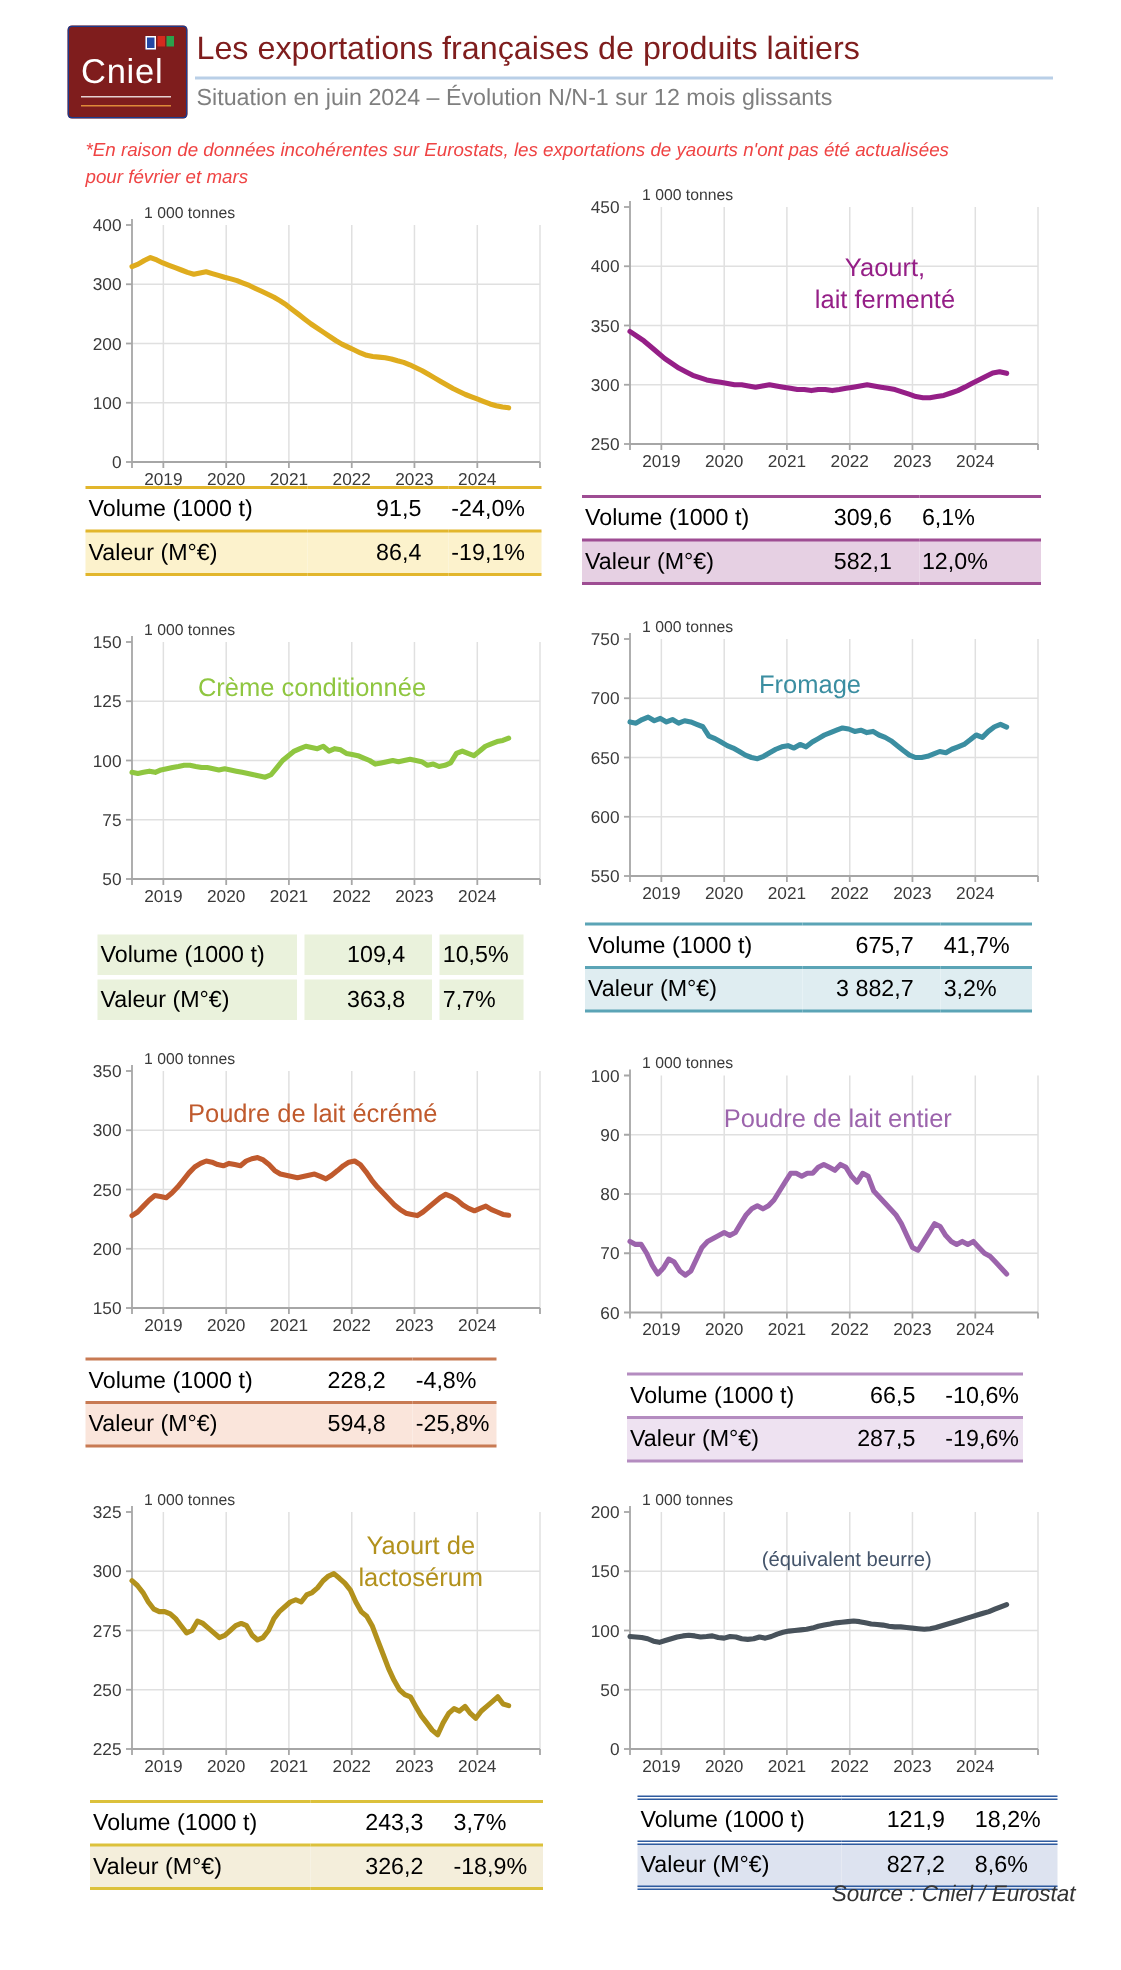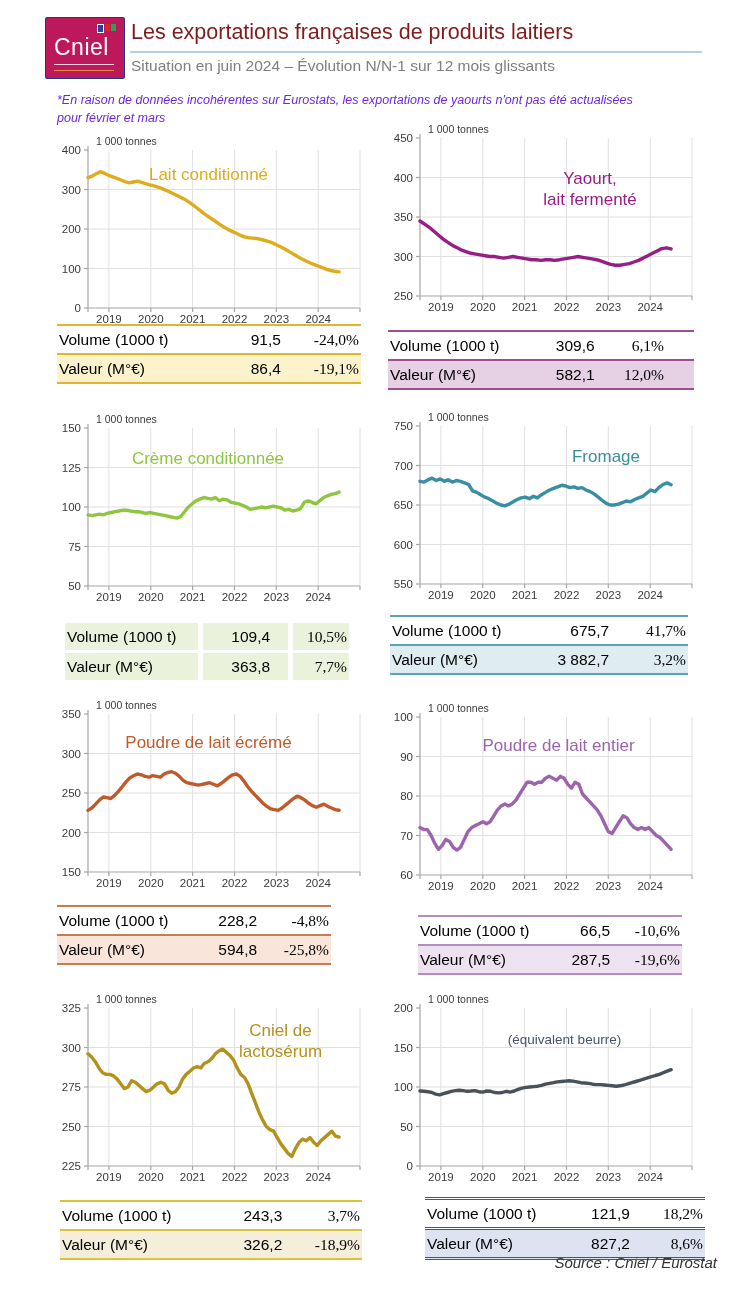--- a/index.html
+++ b/index.html
@@ -1,60 +1,60 @@
 <!DOCTYPE html>
 <html><head>
 <meta charset="utf-8">
 <style>
   html,body{margin:0;padding:0;background:#fff;}
   body{font-family:"Liberation Sans",sans-serif;color:#000;}
   .page{position:relative;width:747px;height:1313px;background:#ffffff;overflow:hidden;}
 
   
-  .logo{position:absolute;left:45px;top:17px;width:80px;height:62px;background:#be185d;border-radius:3px;box-shadow:0 0 0 1px #1c3a8c inset;}
+  .logo{position:absolute;left:45px;top:17px;width:80px;height:62px;background:#7f1d1d;border-radius:3px;box-shadow:0 0 0 1px #1c3a8c inset;}
   .logo-flag{position:absolute;top:7px;right:9px;display:flex;gap:1px;}
   .logo-flag span{width:5px;height:7px;display:block;}
   .logo-name{position:absolute;left:9px;top:17px;color:#fff;font-size:23px;letter-spacing:.5px;}
   .logo-tag{position:absolute;left:9px;bottom:8px;width:60px;height:5px;border-top:1px solid rgba(255,255,255,.8);border-bottom:1px solid rgba(233,150,60,.9);}
   .header-title{position:absolute;left:131px;top:20px;font-size:21.5px;color:#7f1d1d;white-space:nowrap;}
   .header-rule{position:absolute;left:130px;top:51px;width:572px;height:2px;background:#B9CFE7;}
   .header-subtitle{position:absolute;left:131px;top:57px;font-size:15.5px;color:#7F7F7F;white-space:nowrap;}
-  .top-note{position:absolute;left:57px;top:92px;width:660px;font-size:12.5px;font-style:italic;line-height:1.4;white-space:pre-line;color:#6d28d9;}
+  .top-note{position:absolute;left:57px;top:92px;width:660px;font-size:12.5px;font-style:italic;line-height:1.4;white-space:pre-line;color:#ef4444;}
 
   
   .card{position:absolute;width:322px;height:266px;}
   .c1{left:48px;top:136px}
   .c2{left:380px;top:124px}
   .c3{left:48px;top:414px}
   .c4{left:380px;top:412px}
   .c5{left:48px;top:700px}
   .c6{left:380px;top:703px}
   .c7{left:48px;top:994px}
   .c8{left:380px;top:994px}
   .plot{position:absolute;left:0;top:0;width:322px;height:198px;}
   svg text{font-family:"Liberation Sans",sans-serif;fill:#3a3a3a;}
 
   .chart-title{position:absolute;font-size:17px;line-height:1.25;text-align:center;color:var(--tcol);z-index:2;}
   .c1 .chart-title{left:58px;top:28px;width:205px;}
   .c2 .chart-title{left:105px;top:44px;width:210px;}
   .c3 .chart-title{left:50px;top:34px;width:220px;}
-  .c4 .chart-title{left:60px;top:34px;width:200px;text-align:right;}
+  .c4 .chart-title{left:60px;top:34px;width:200px;}
   .c5 .chart-title{left:38px;top:32px;width:245px;}
   .c6 .chart-title{left:66px;top:32px;width:225px;}
   .c7 .chart-title{left:150px;top:26px;width:165px;}
   .c8 .chart-title{left:82px;top:38px;width:205px;}
   .c8 .t1{font-size:18px;}
   .c8 .t2{font-size:13.5px;}
 
   
   .stats{position:absolute;border-collapse:collapse;font-size:15.5px;table-layout:fixed;}
   .stats td{padding:3px 2px;height:21px;}
   .stats .lbl{width:52%;text-align:left;padding-left:2px;}
   .stats .val{width:27%;text-align:right;padding-right:18px;white-space:nowrap;}
-  .stats .pct{width:21%;text-align:right;padding-right:2px;white-space:nowrap;font-family:Liberation Serif, serif;}
+  .stats .pct{width:21%;text-align:left;padding-right:2px;white-space:nowrap;}
   .stats tr.valr td{background:var(--rowbg);}
   .style-lines td{border-top:2px solid var(--acc);}
   .style-lines tr:last-child td{border-bottom:2px solid var(--acc);}
   .style-double td{border-top:3px double var(--acc);}
   .style-double tr:last-child td{border-bottom:3px double var(--acc);}
   .style-cells{border-collapse:separate;border-spacing:5px 3px;}
   .style-cells td{background:var(--rowbg);}
   .c1 .stats{left:9px;top:188px;width:304px;}
   .c2 .stats{left:8px;top:206px;width:306px;}
   .c2 .pct{padding-right:30px;}
@@ -122,24 +122,20 @@
           <text x="33" y="18.0" font-size="11.5" text-anchor="end">400</text>
           <text x="60.9" y="187" font-size="11.5" text-anchor="middle">2019</text>
           <text x="102.8" y="187" font-size="11.5" text-anchor="middle">2020</text>
           <text x="144.6" y="187" font-size="11.5" text-anchor="middle">2021</text>
           <text x="186.5" y="187" font-size="11.5" text-anchor="middle">2022</text>
           <text x="228.3" y="187" font-size="11.5" text-anchor="middle">2023</text>
           <text x="270.2" y="187" font-size="11.5" text-anchor="middle">2024</text>
           <text x="48" y="9" font-size="10.5">1 000 tonnes</text>
           <polyline points="40.0,41.7 44.1,40.1 48.2,37.7 52.3,35.7 56.5,37.3 60.6,39.3 64.7,40.9 68.8,42.4 72.9,44.0 77.0,45.6 81.2,46.8 85.3,46.0 89.4,45.2 93.5,46.4 97.6,47.6 101.7,48.8 105.9,49.9 110.0,51.1 114.1,52.7 118.2,54.3 122.3,56.3 126.4,58.2 130.6,60.2 134.7,62.2 138.8,64.6 142.9,67.3 147.0,70.5 151.1,73.6 155.2,76.8 159.4,80.0 163.5,82.7 167.6,85.5 171.7,88.3 175.8,91.0 179.9,93.4 184.1,95.4 188.2,97.3 192.3,99.3 196.4,100.9 200.5,101.7 204.6,102.1 208.8,102.5 212.9,103.3 217.0,104.5 221.1,105.6 225.2,107.2 229.3,109.2 233.5,111.2 237.6,113.5 241.7,115.9 245.8,118.3 249.9,120.7 254.0,123.0 258.1,125.0 262.3,127.0 266.4,128.6 270.5,130.1 274.6,131.7 278.7,133.3 282.8,134.5 287.0,135.3 291.1,135.9" fill="none" stroke="#DFAC1E" stroke-width="3.4" stroke-linejoin="round" stroke-linecap="round"></polyline>
         </svg></div>
-    <div class="chart-title">
-        <div class="t1">Lait conditionné</div>
-        <div class="t2"></div>
-      </div>
     <table class="stats style-lines">
       <tbody>
           <tr class="volr">
             <td class="lbl">Volume (1000 t)</td>
             <td class="val">91,5</td>
             <td class="pct">-24,0%</td>
           </tr>
       <tr class="valr">
             <td class="lbl">Valeur (M°€)</td>
             <td class="val">86,4</td>
@@ -489,21 +485,21 @@
           <text x="60.9" y="187" font-size="11.5" text-anchor="middle">2019</text>
           <text x="102.8" y="187" font-size="11.5" text-anchor="middle">2020</text>
           <text x="144.6" y="187" font-size="11.5" text-anchor="middle">2021</text>
           <text x="186.5" y="187" font-size="11.5" text-anchor="middle">2022</text>
           <text x="228.3" y="187" font-size="11.5" text-anchor="middle">2023</text>
           <text x="270.2" y="187" font-size="11.5" text-anchor="middle">2024</text>
           <text x="48" y="9" font-size="10.5">1 000 tonnes</text>
           <polyline points="40.0,59.8 43.6,63.0 47.3,67.7 50.9,74.0 54.6,78.8 58.2,80.4 61.8,80.4 65.5,81.9 69.1,85.1 72.7,89.8 76.4,94.6 80.0,93.0 83.7,86.7 87.3,88.3 90.9,91.4 94.6,94.6 98.2,97.7 101.9,96.2 105.5,93.0 109.1,89.8 112.8,88.3 116.4,89.8 120.1,96.2 123.7,99.3 127.3,97.7 131.0,93.0 134.6,85.1 138.2,80.4 141.9,77.2 145.5,74.0 149.2,72.5 152.8,74.0 156.4,69.3 160.1,67.7 163.7,64.6 167.4,59.8 171.0,56.7 174.6,55.1 178.3,58.2 181.9,61.4 185.6,66.1 189.2,74.0 192.8,80.4 196.5,83.5 200.1,89.8 203.7,99.3 207.4,108.8 211.0,118.3 214.7,126.2 218.3,132.5 221.9,135.7 225.6,137.2 229.2,143.6 232.9,149.9 236.5,154.6 240.1,159.4 243.8,162.5 247.4,154.6 251.1,148.3 254.7,145.1 258.3,146.7 262.0,143.6 265.6,148.3 269.2,151.5 272.9,146.7 276.5,143.6 280.2,140.4 283.8,137.2 287.4,142.0 291.1,143.1" fill="none" stroke="#B2911C" stroke-width="3.4" stroke-linejoin="round" stroke-linecap="round"></polyline>
         </svg></div>
     <div class="chart-title">
-        <div class="t1">Cniel de</div>
+        <div class="t1">Yaourt de</div>
         <div class="t2">lactosérum</div>
       </div>
     <table class="stats style-lines">
       <tbody>
           <tr class="volr">
             <td class="lbl">Volume (1000 t)</td>
             <td class="val">243,3</td>
             <td class="pct">3,7%</td>
           </tr>
       <tr class="valr">

